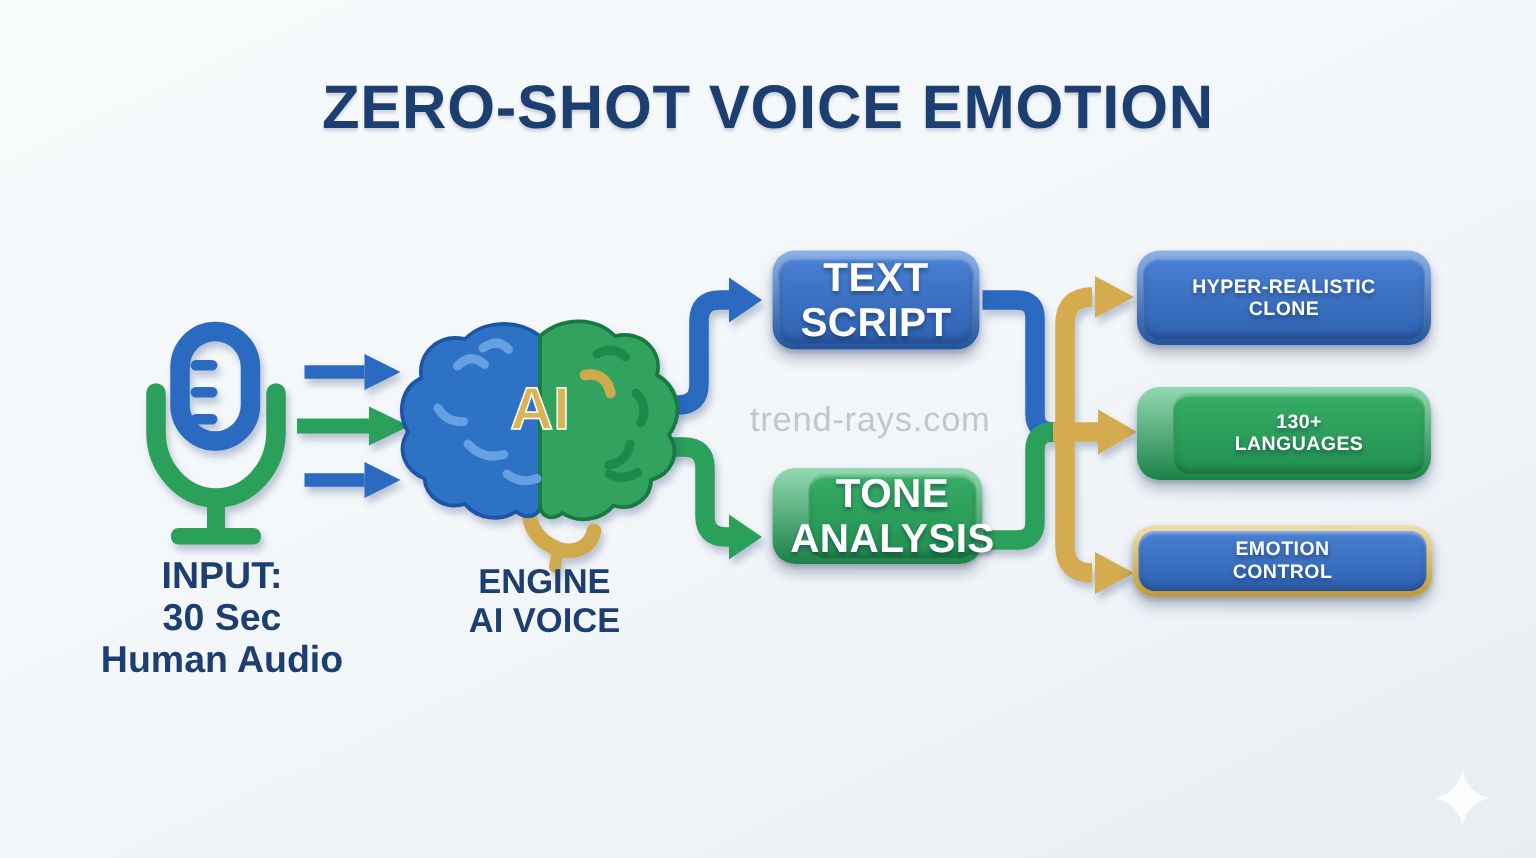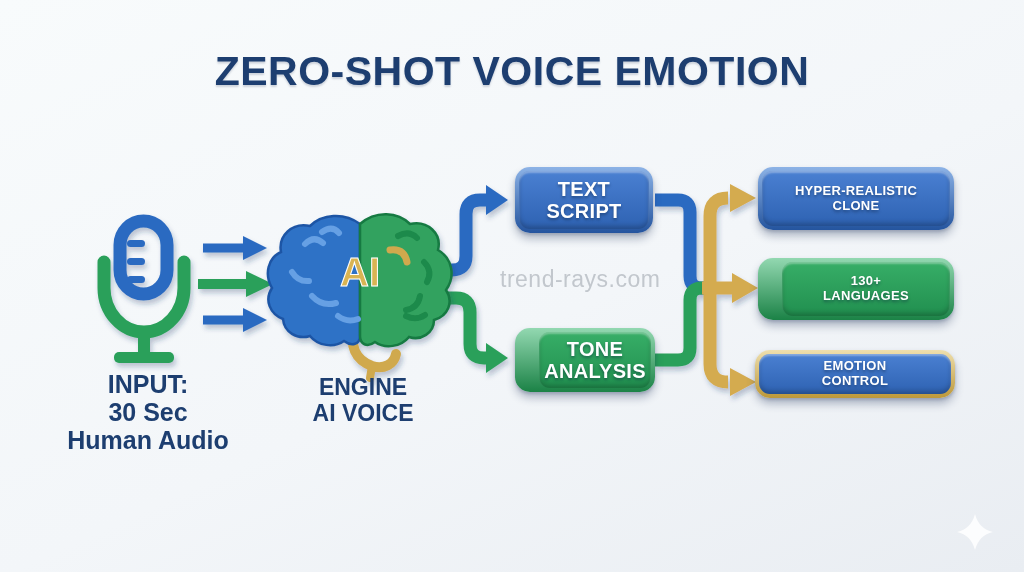--- a/index.html
+++ b/index.html
@@ -25,21 +25,21 @@
   .node.goldrim{background:linear-gradient(180deg,#eedfae,#bd9839);}
   .node-inner{
     width:100%;height:100%;border-radius:11px;display:flex;flex-direction:column;
     align-items:center;justify-content:center;color:#fff;font-weight:700;
     text-align:center;line-height:1.12;box-sizing:border-box;letter-spacing:.3px;
     text-shadow:0 2px 3px rgba(10,30,60,.45);
     box-shadow:inset 0 2px 2px rgba(255,255,255,.35), inset 0 -3px 5px rgba(0,0,0,.22);
   }
   .node.blue .node-inner,.node.goldrim .node-inner{background:linear-gradient(180deg,#4a80d2,#2e62b2);}
   .node.green .node-inner{background:linear-gradient(180deg,#37ae67,#218f4f);}
-  .node.process .node-inner{font-size:20px;}
+  .node.process .node-inner{font-size:27px;}
   .node.output .node-inner{font-size:13px;}
   .watermark{
     position:absolute;left:500px;top:266px;color:#c2c7cd;font-size:23px;
     font-weight:400;letter-spacing:.5px;
   }
   svg.layer{position:absolute;left:0;top:0;}
 </style>
 </head>
 <body>
 
@@ -131,21 +131,21 @@
     <div>ENGINE</div>
     <div>AI VOICE</div>
   </div>
 
   <div class="node process blue" style="left:515px;top:167px;width:138px;height:66px;">
     <div class="node-inner">
       <div>TEXT</div>
       <div>SCRIPT</div>
     </div>
   </div>
-  <div class="node process green" style="left:515px;top:328px;width:140px;height:64px;">
+  <div class="node process green" style="left:515px;top:312px;width:140px;height:64px;">
     <div class="node-inner">
       <div>TONE</div>
       <div>ANALYSIS</div>
     </div>
   </div>
 
   <div class="node output blue" style="left:758px;top:167px;width:196px;height:63px;">
     <div class="node-inner">
       <div>HYPER-REALISTIC</div>
       <div>CLONE</div>

